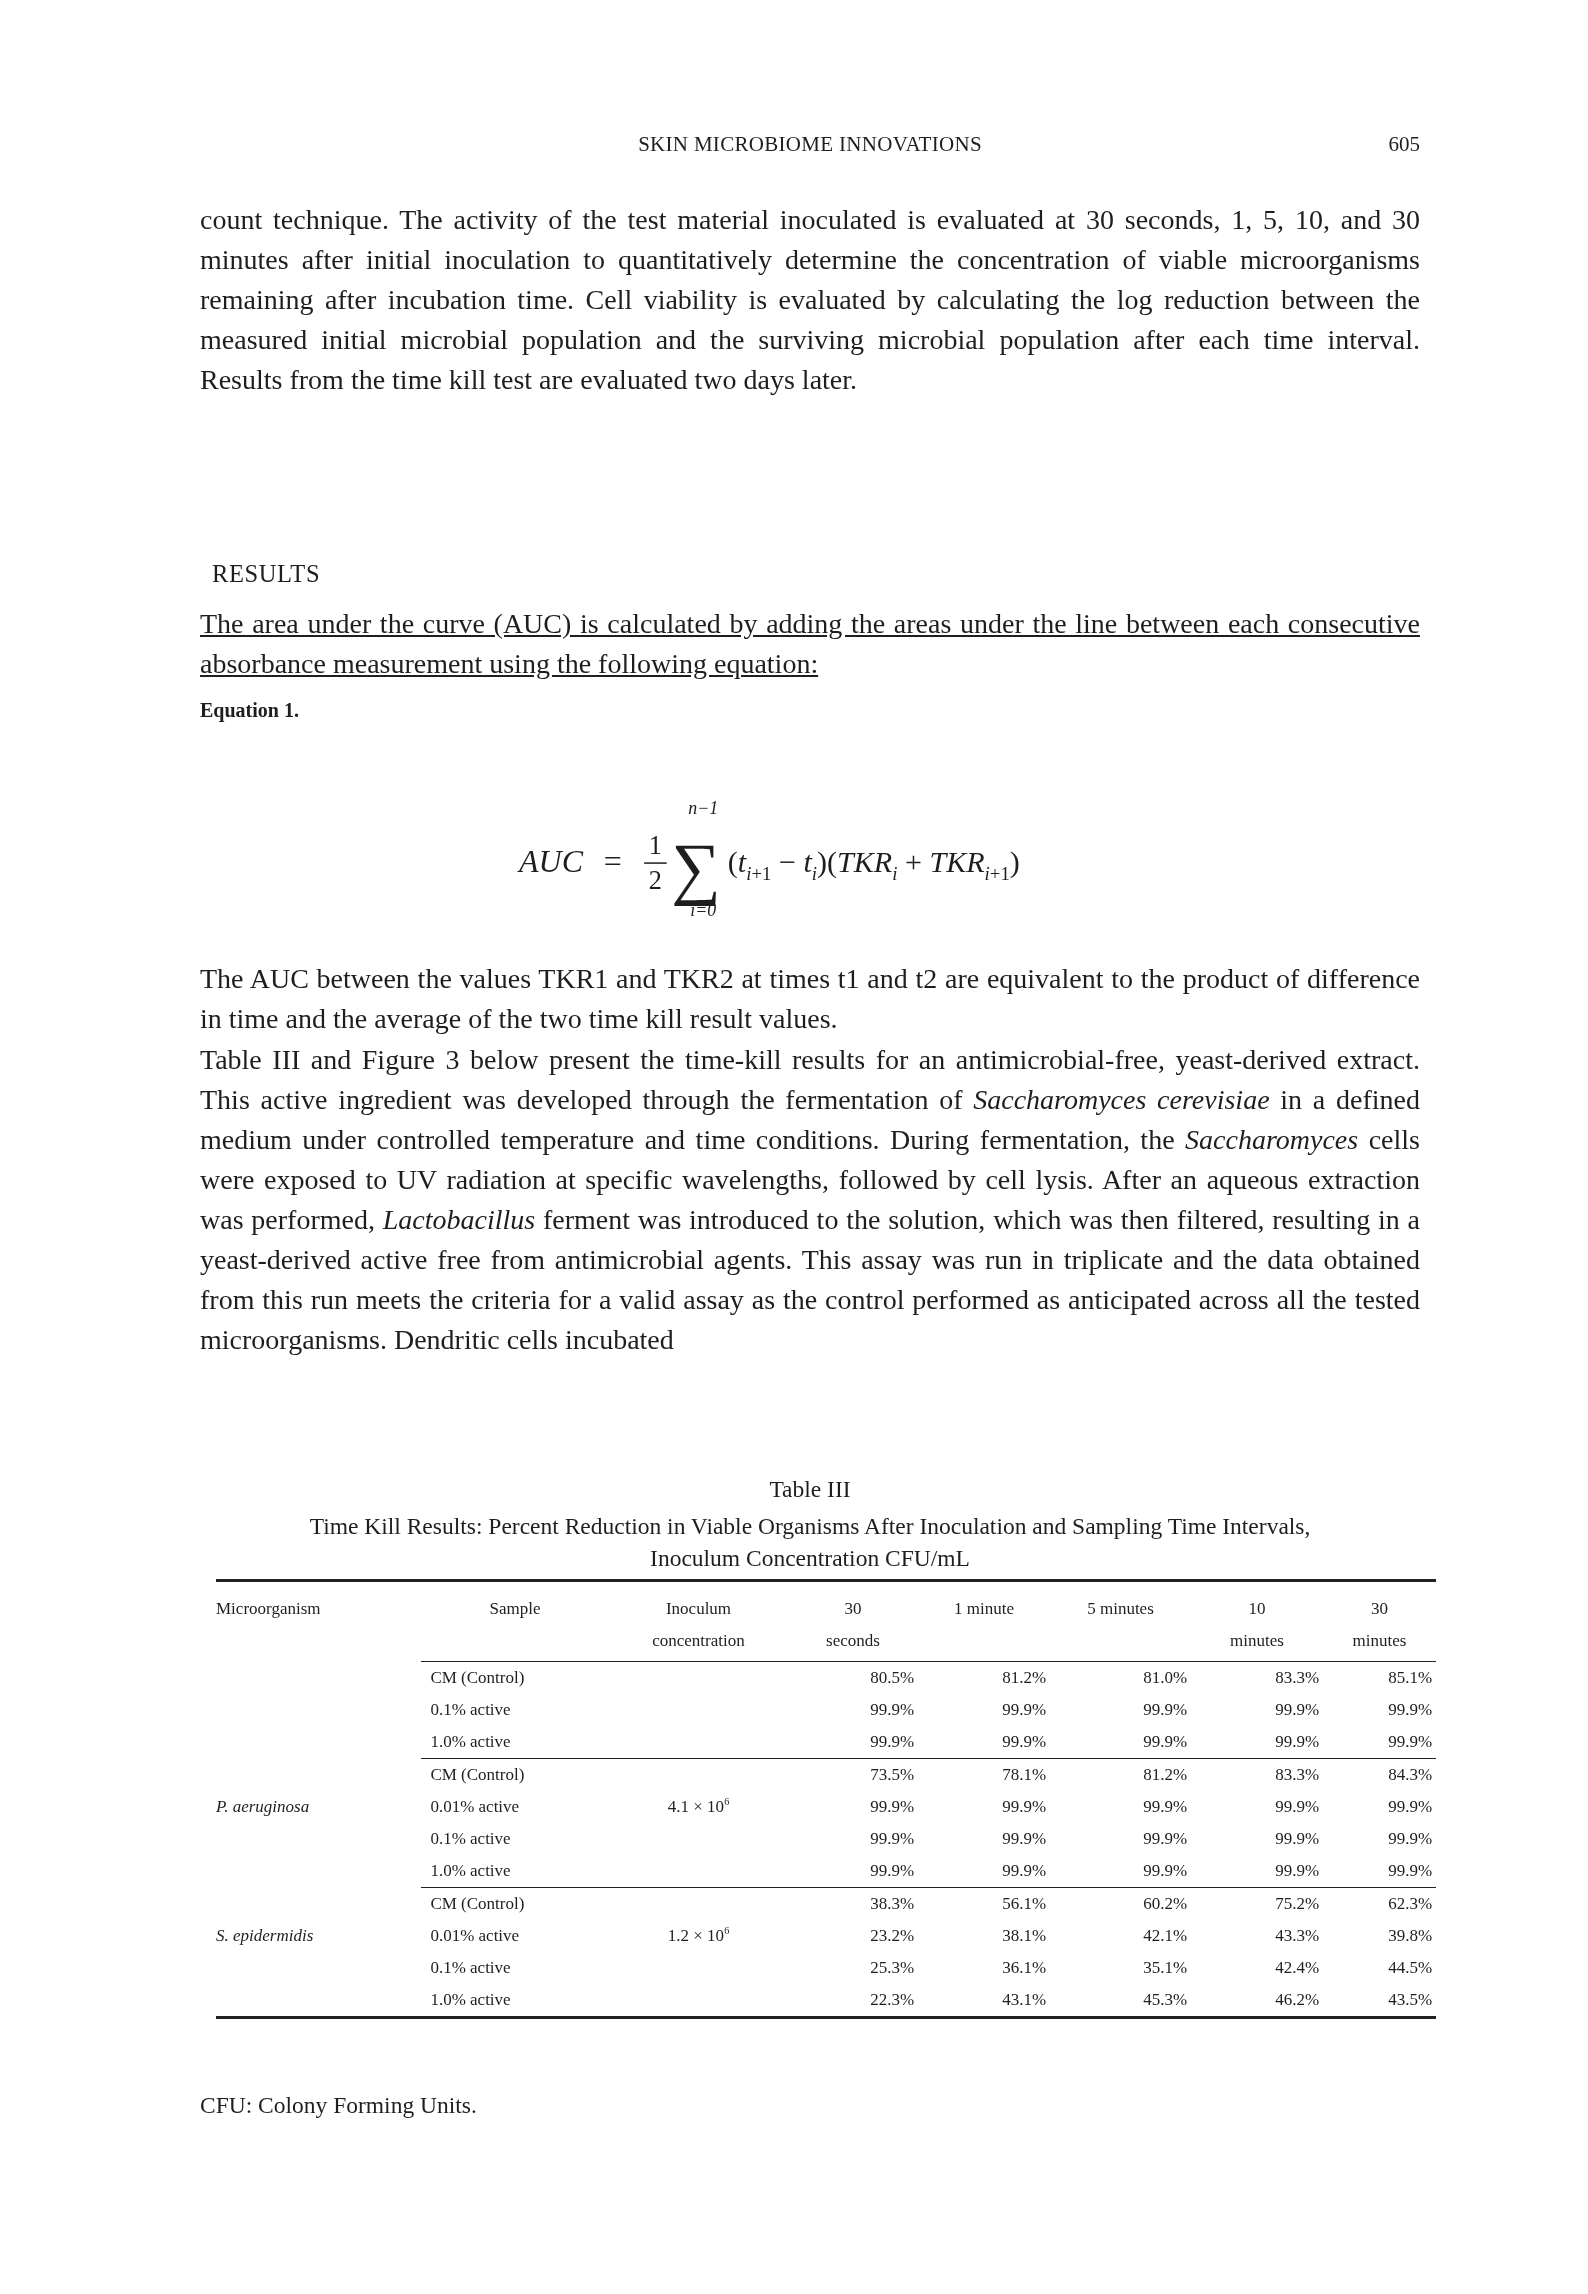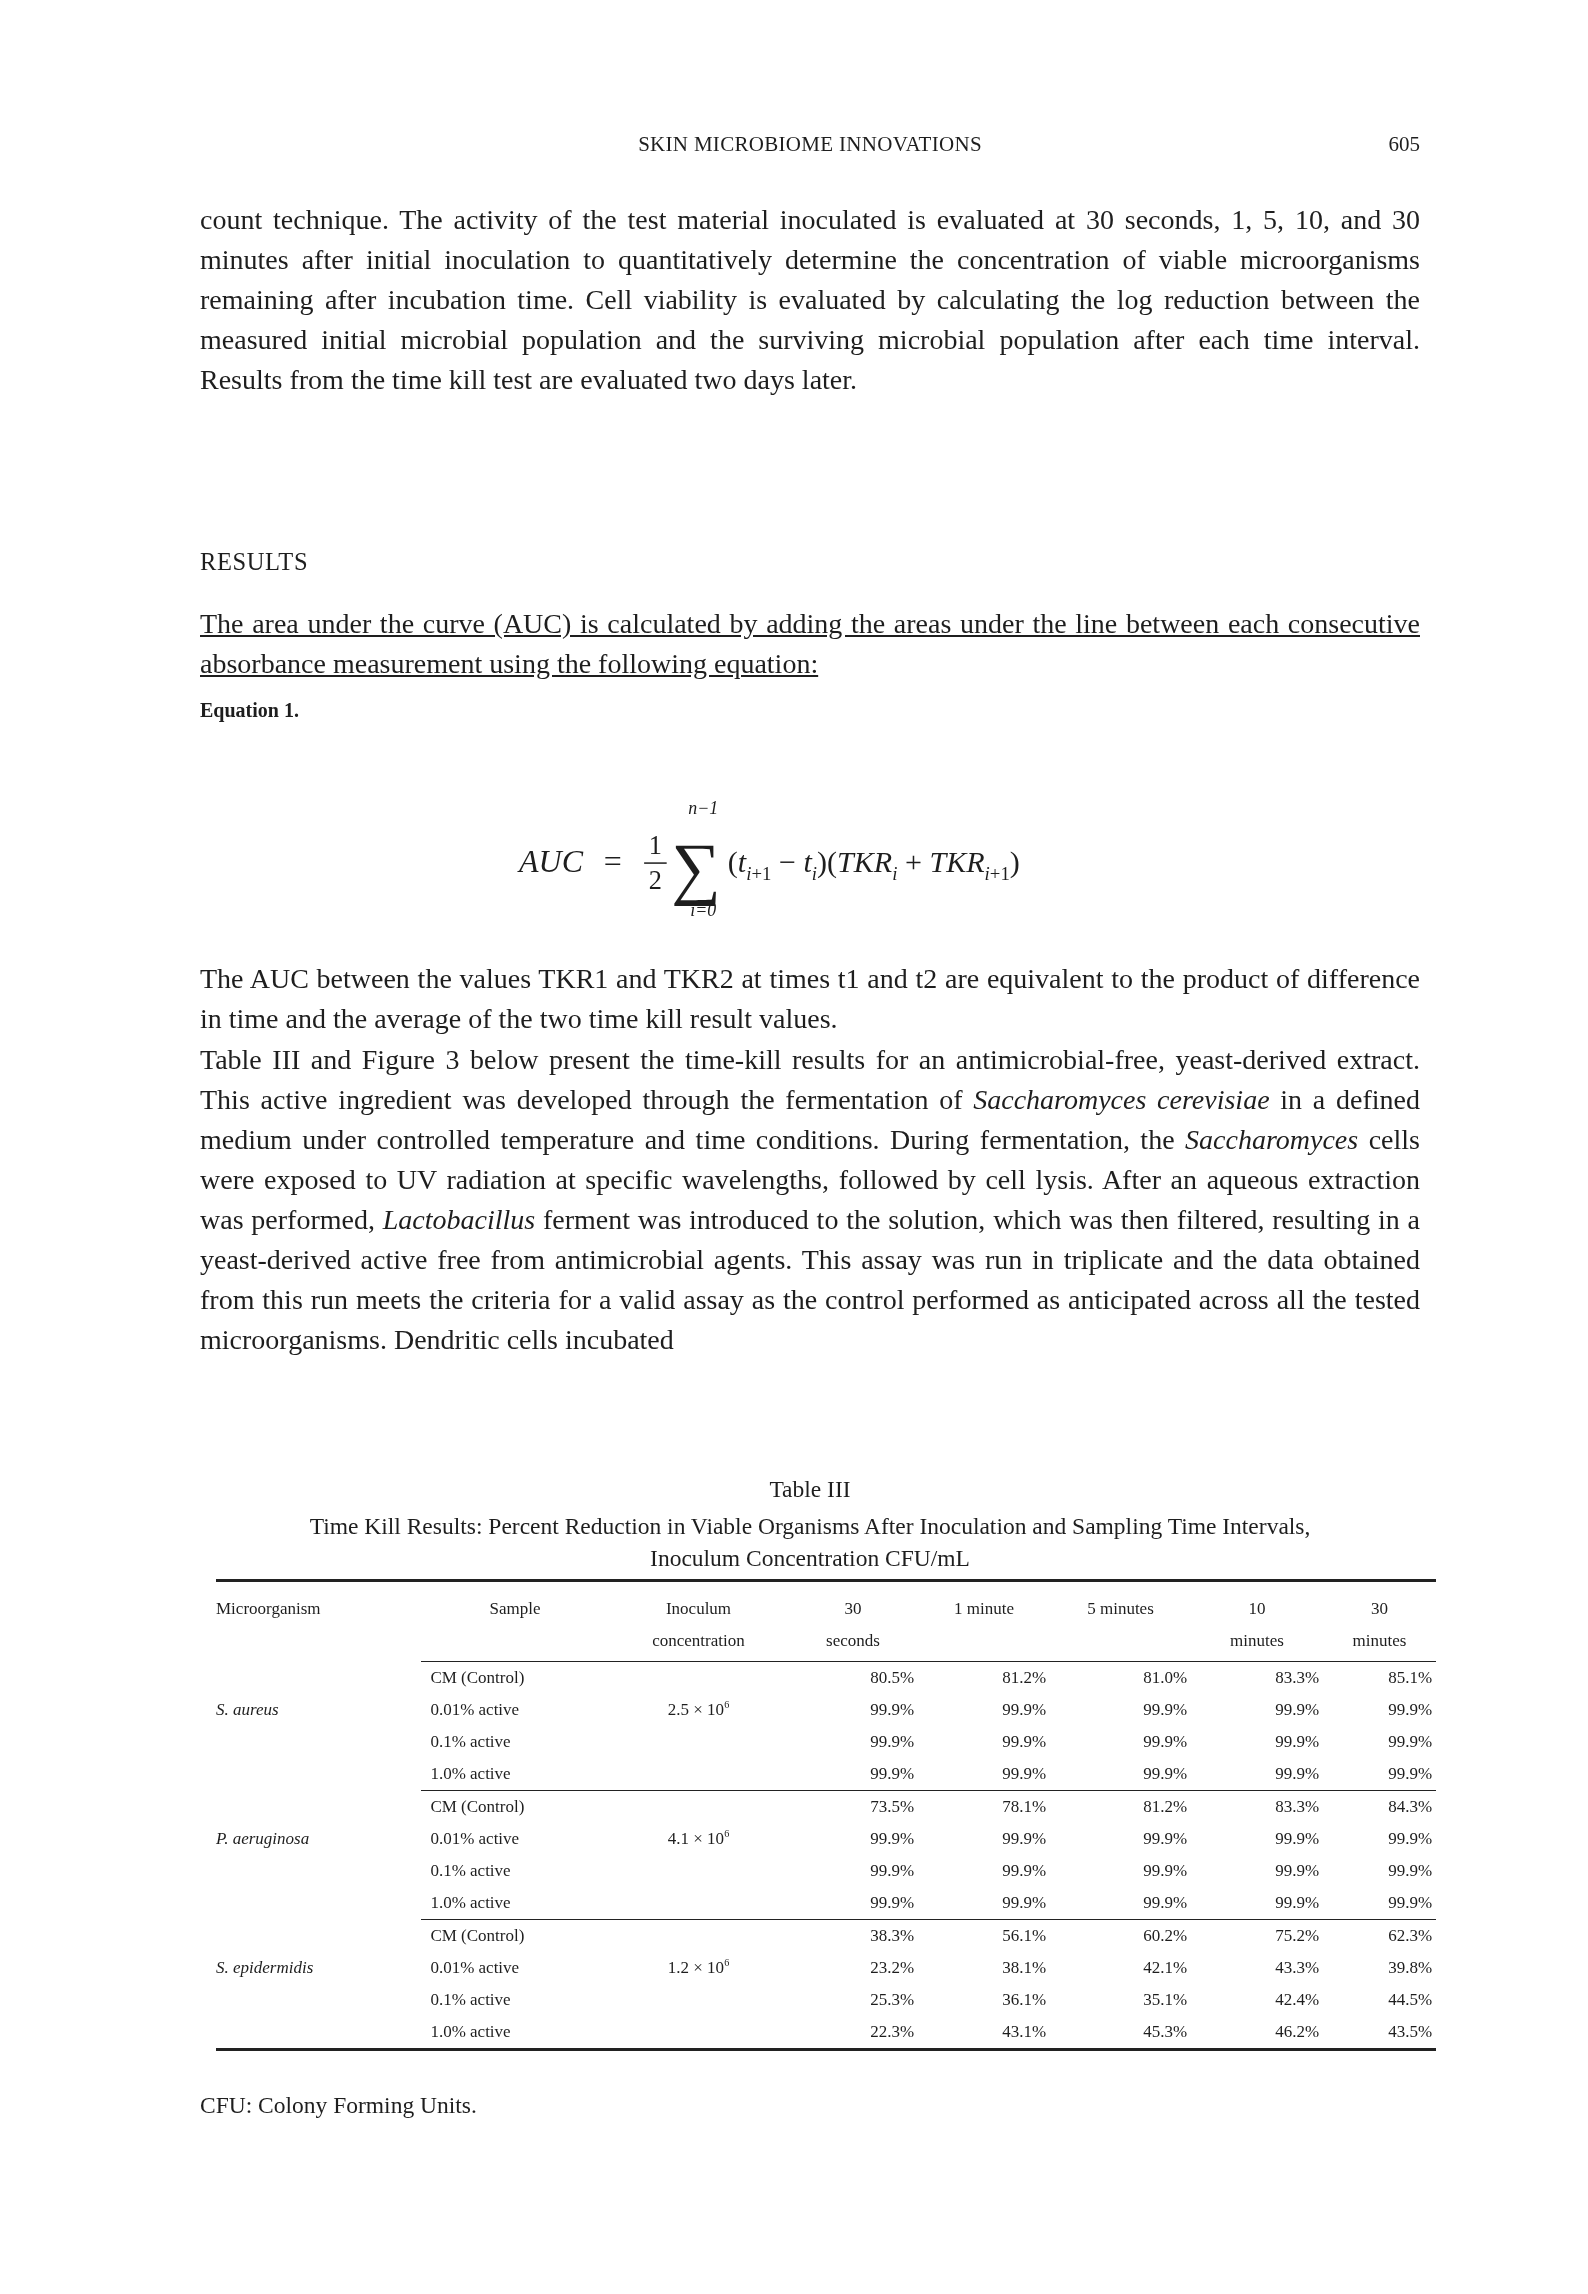--- a/index.html
+++ b/index.html
@@ -5,21 +5,21 @@
   html, body { margin: 0; padding: 0; background: #ffffff; }
   body { width: 1589px; height: 2295px; position: relative; color: #1e1e1e;
          font-family: "Liberation Serif", "DejaVu Serif", serif; }
   .page { position: absolute; left: 200px; top: 0; width: 1220px; }
   .running-head { position: absolute; top: 132px; left: 0; width: 1220px; height: 38px; font-size: 21px; }
   .running-title { position: absolute; left: 0; right: 0; text-align: center; letter-spacing: 0.3px; }
   .page-number { position: absolute; right: 0; }
   .para { position: absolute; left: 0; width: 1220px; font-size: 28px; line-height: 40px;
           text-align: justify; margin: 0; }
   .para i { font-style: italic; }
-  .section-heading { position: absolute; left: 0; top: 548px; font-size: 24.5px; letter-spacing: 0.6px; margin: 0; font-weight: normal; }
+  .section-heading { position: absolute; left: 0; top: 548px; font-size: 24.5px; letter-spacing: 0.6px; margin: 12px; font-weight: normal; }
   .eq-label { position: absolute; left: 0; top: 699px; font-size: 20px; font-weight: bold; }
   .equation { position: absolute; left: 0; top: 786px; width: 1220px; height: 141px; }
   .equation svg { display: block; margin: 0 auto; }
   .table-title { position: absolute; left: 0; top: 1476px; width: 1220px; text-align: center; font-size: 23.5px; }
   .table-caption { position: absolute; left: 0; top: 1510px; width: 1220px; text-align: center; font-size: 23.5px; line-height: 32px; }
   table.results { position: absolute; left: 0; top: 1579px; width: 1220px; border-collapse: collapse; font-size: 17px; margin-left: 16px; }
   table.results thead tr:first-child th { border-top: 3.8px solid #222; }
   table.results th { font-weight: normal; vertical-align: top; padding: 11.3px 3.8px 3.8px 3.8px; line-height: 32px; text-align: center; }
   table.results th.th-org { text-align: left; padding-left: 0; }
   table.results td { padding: 0 3.8px; height: 32px; line-height: 32px; text-align: right; }
@@ -108,30 +108,20 @@
           <td class="org"></td>
           <td class="sample rule">CM (Control)</td>
           <td class="inoc rule"></td>
           <td class="rule">80.5%</td>
           <td class="rule">81.2%</td>
           <td class="rule">81.0%</td>
           <td class="rule">83.3%</td>
           <td class="rule">85.1%</td>
         </tr>
         <tr>
-          <td class="org">S. aureus</td>
-          <td class="sample rule">0.01% active</td>
-          <td class="inoc rule"><span>2.5 × 10</span><sup>6</sup></td>
-          <td class="rule">99.9%</td>
-          <td class="rule">99.9%</td>
-          <td class="rule">99.9%</td>
-          <td class="rule">99.9%</td>
-          <td class="rule">99.9%</td>
-        </tr>
-        <tr>
           <td class="org"></td>
           <td class="sample rule">0.1% active</td>
           <td class="inoc rule"></td>
           <td class="rule">99.9%</td>
           <td class="rule">99.9%</td>
           <td class="rule">99.9%</td>
           <td class="rule">99.9%</td>
           <td class="rule">99.9%</td>
         </tr>
         <tr>

